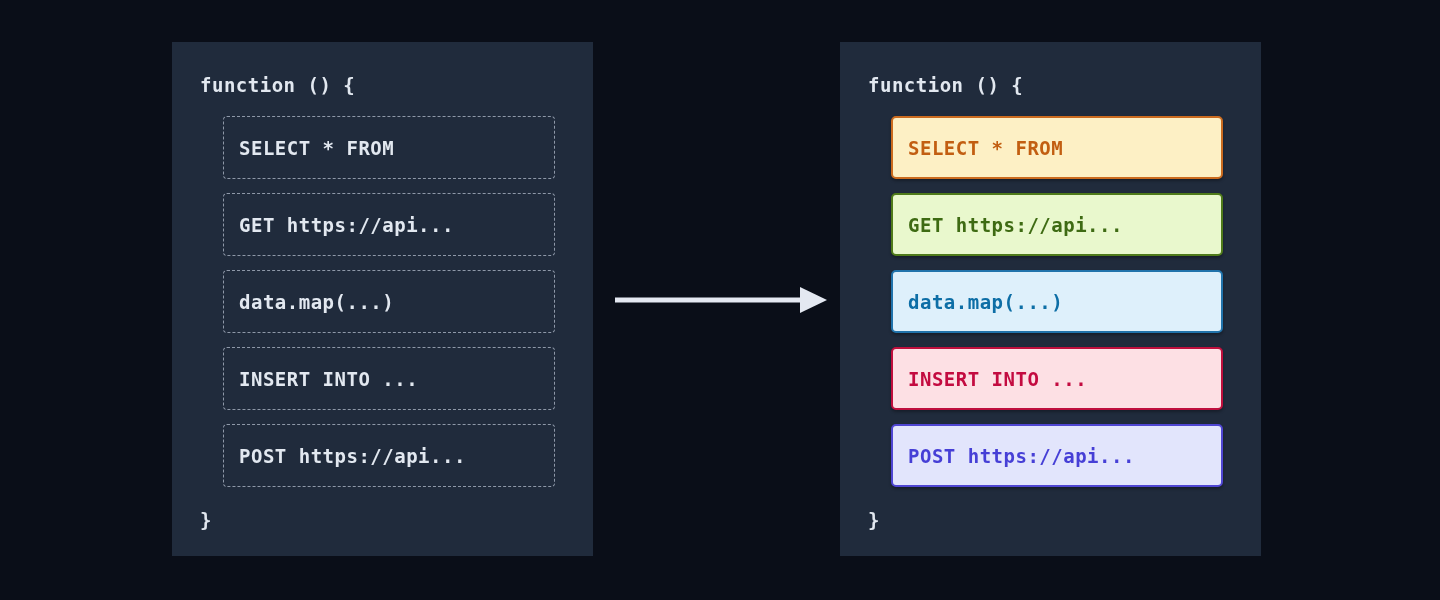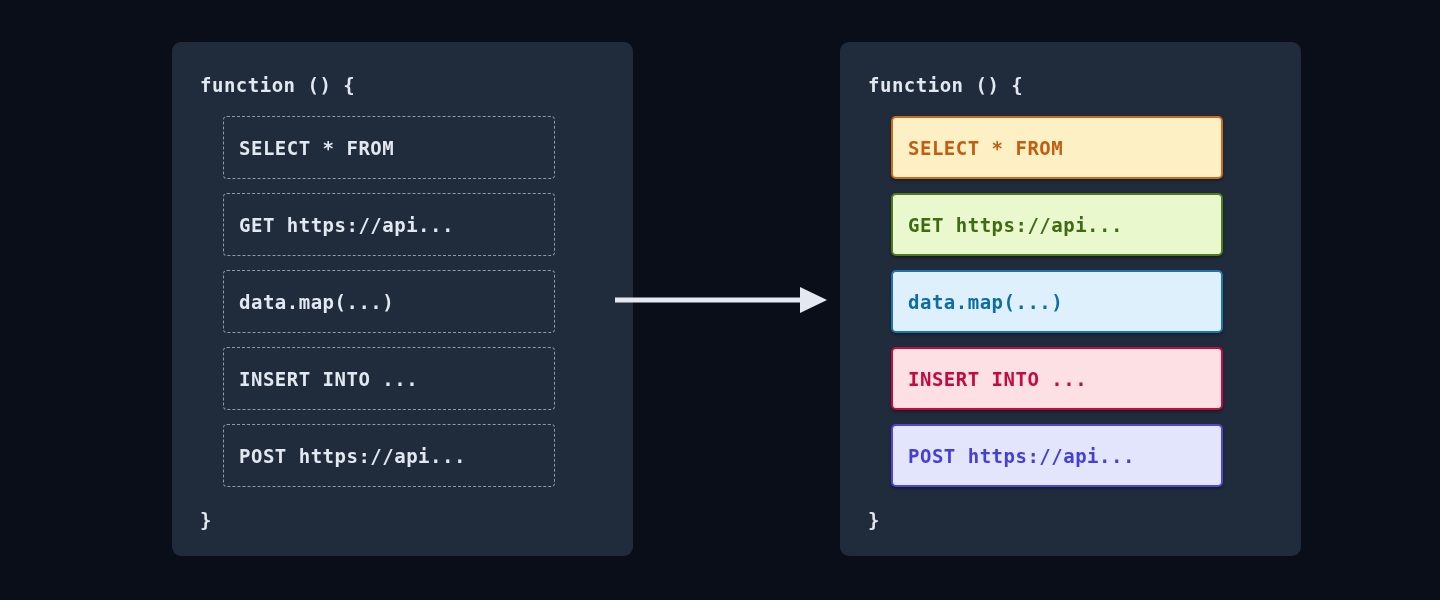--- a/index.html
+++ b/index.html
@@ -5,23 +5,23 @@
   * { margin: 0; padding: 0; box-sizing: border-box; }
   html, body { width: 1440px; height: 600px; }
   body {
     position: relative;
     font-family: "DejaVu Sans Mono", "Liberation Mono", monospace;
     overflow: hidden;
   }
   .panel {
     position: absolute;
     top: 42px;
-    width: 461px;
+    width: 421px;
     height: 514px;
-    border-radius: 9px;
+    border-radius: 0;
     padding: 30px 0 0 28px;
   }
   .panel-left  { left: 172px; }
   .panel-right { left: 840px; }
   .code-line {
     font-weight: bold;
     font-size: 19px;
     line-height: 26px;
     letter-spacing: 0.5px;
     white-space: pre;

